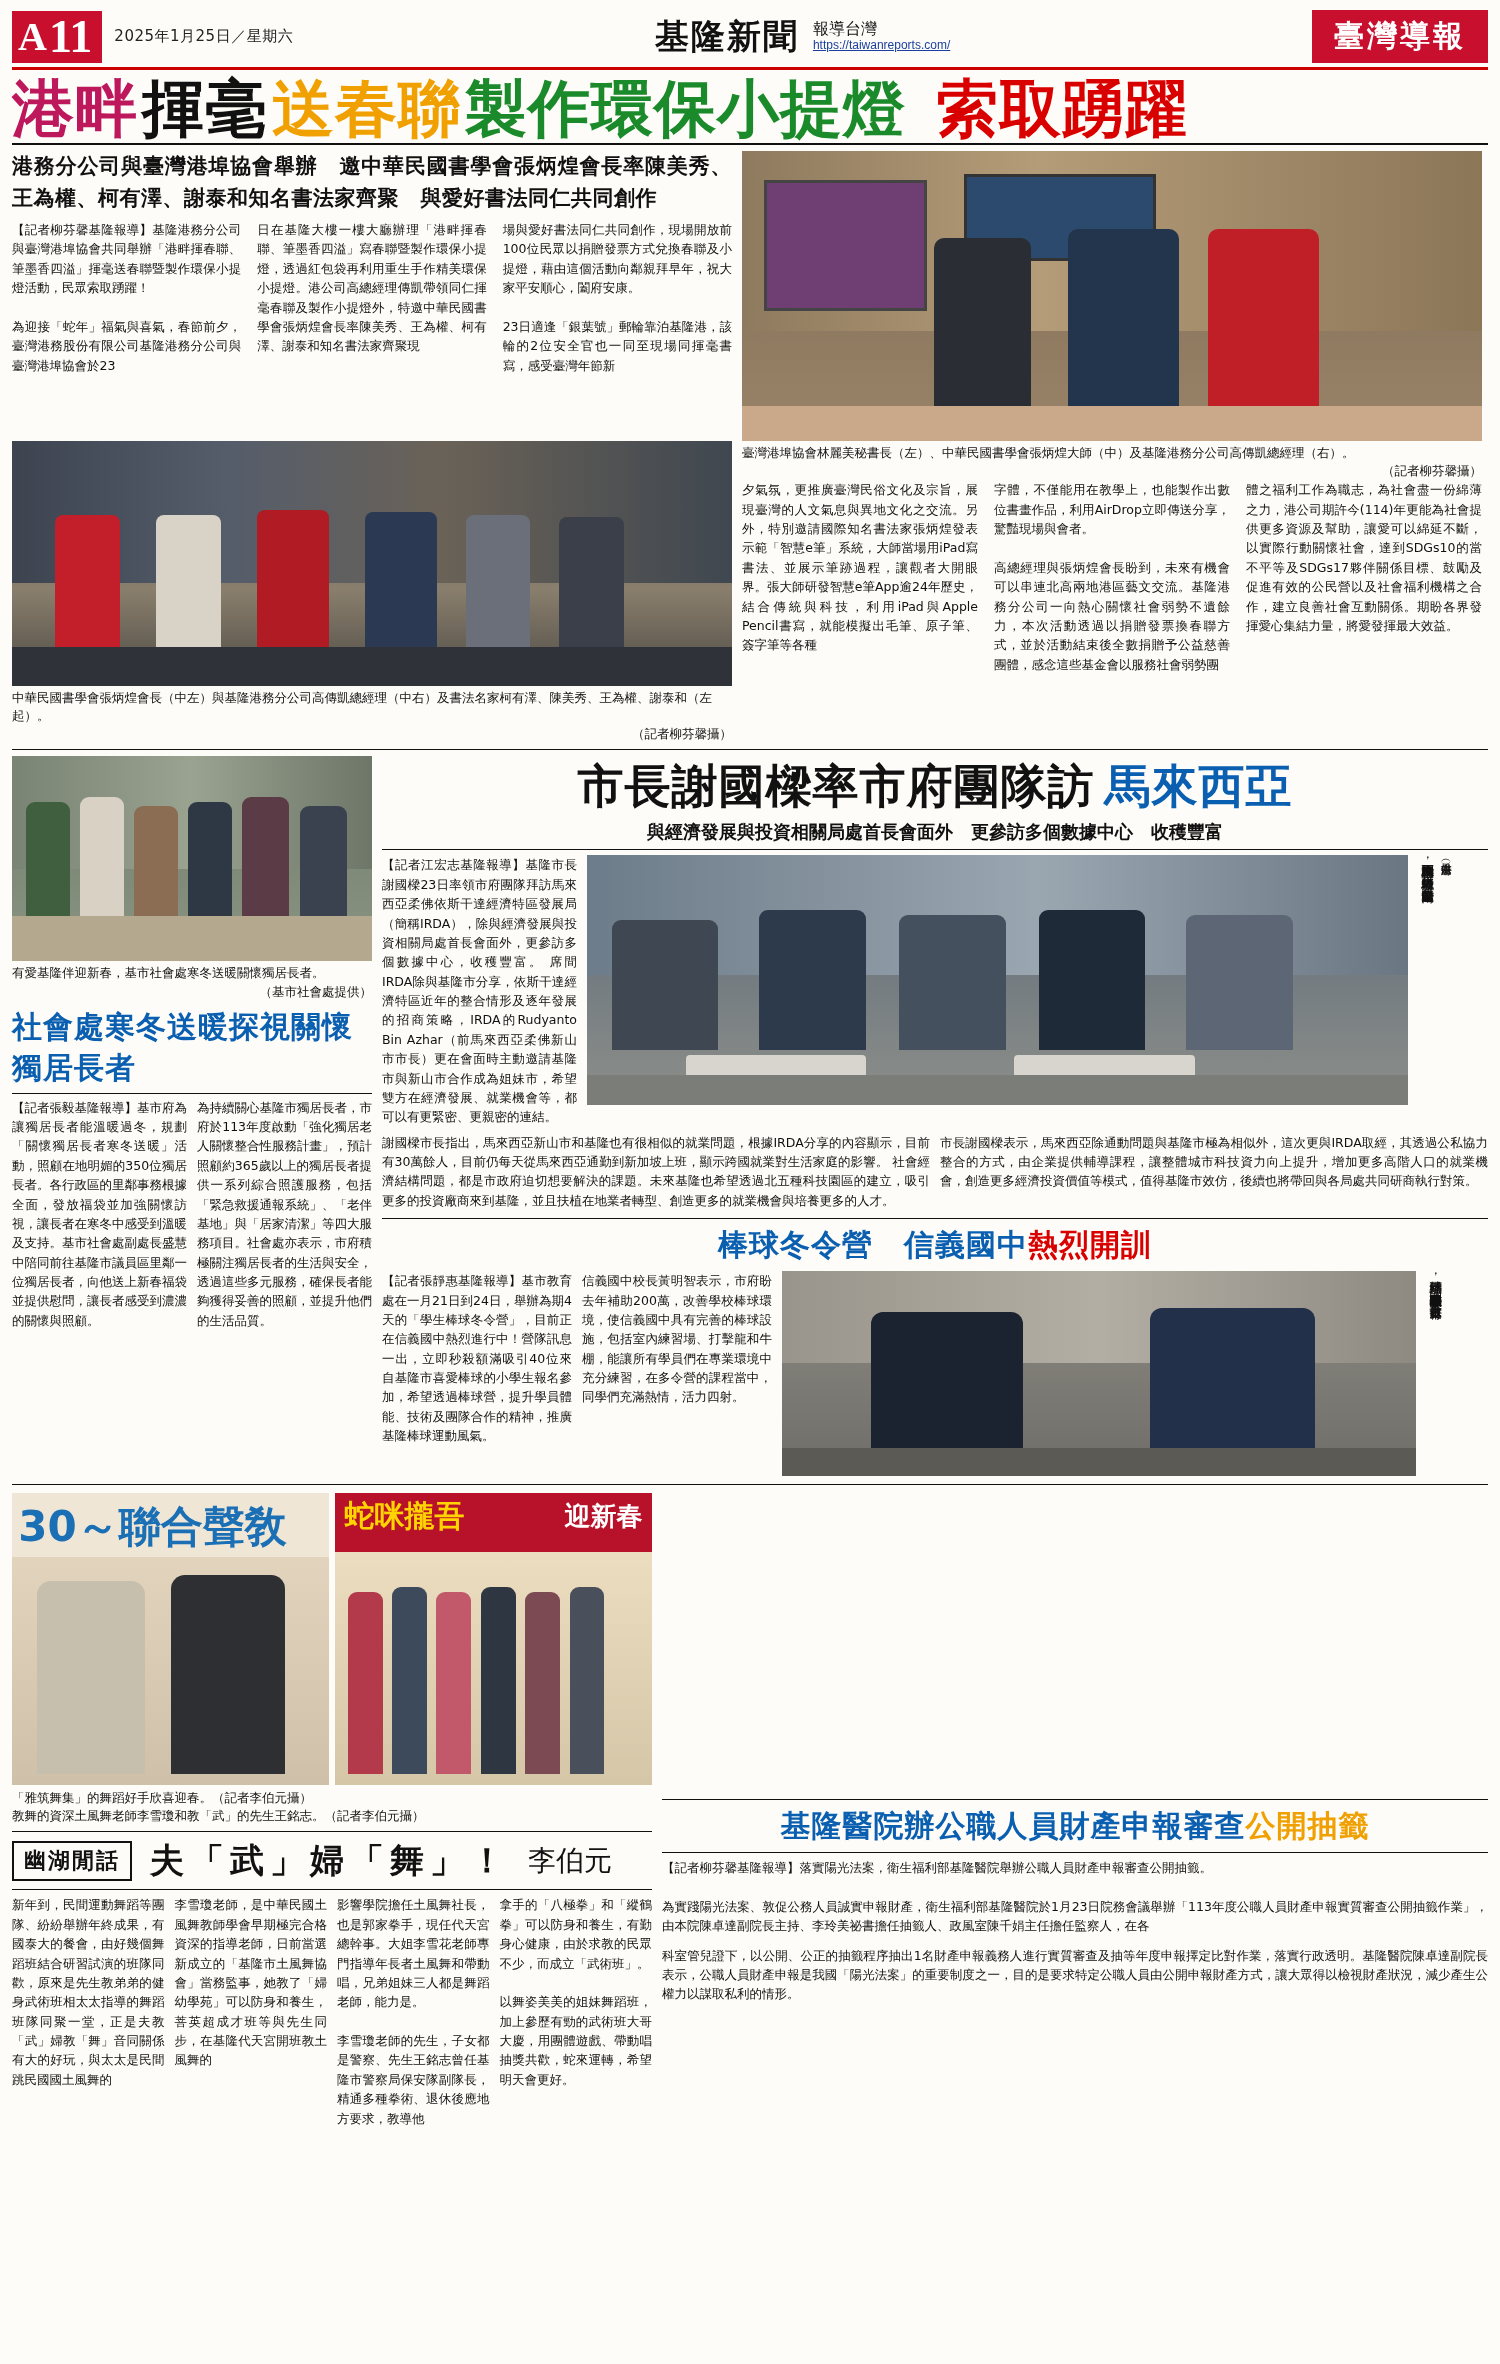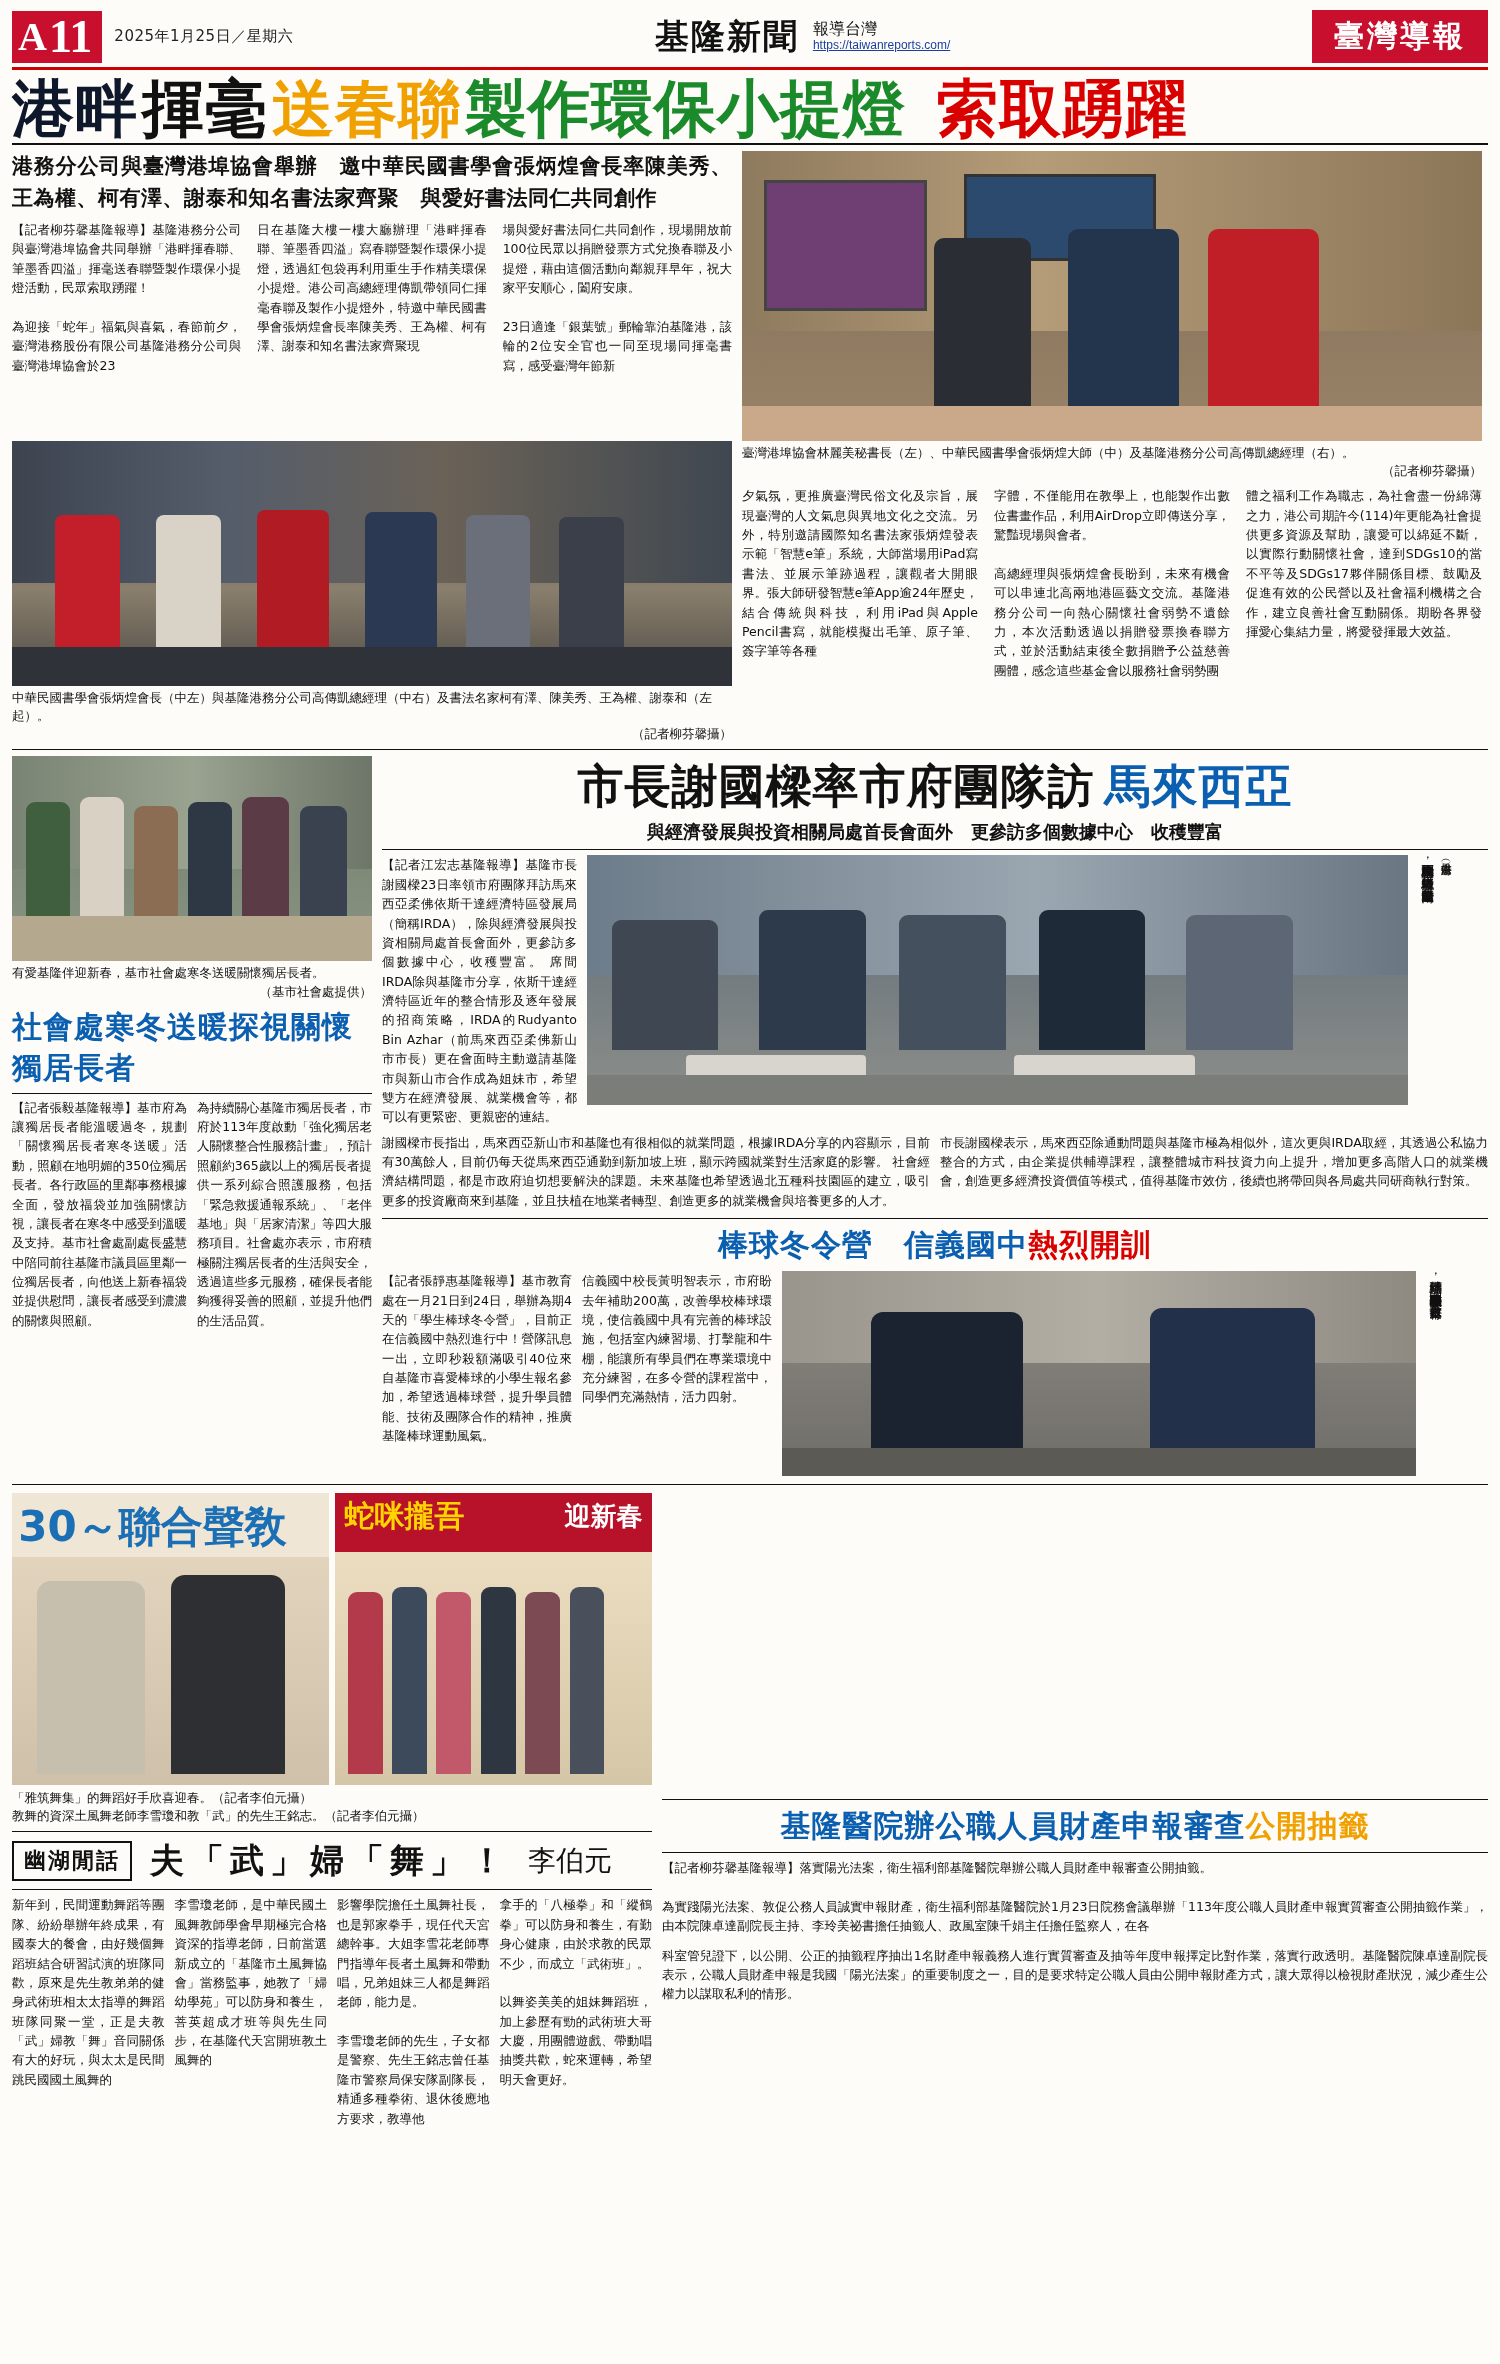--- a/index.html
+++ b/index.html
@@ -23,21 +23,21 @@
   .mast-center { flex:1; display:flex; align-items:center; justify-content:center; gap:14px; }
   .mast-title { font-size:34px; font-weight:bold; letter-spacing:2px; font-family:"DejaVu Sans",sans-serif; }
   .mast-sub { text-align:left; line-height:1.15; }
   .mast-sub .l1 { font-size:16px; }
   .mast-sub .l2 { font-size:12px; color:#1a3fa0; text-decoration:underline; font-family:"Liberation Sans",sans-serif; }
   .mast-brand { background:#c8102e; color:#fff; font-size:30px; font-weight:bold; letter-spacing:3px; padding:6px 22px; }
 
   
   .headline { display:flex; align-items:center; justify-content:flex-start; gap:4px; padding:6px 0 2px 0; border-bottom:2px solid #111; }
   .hl { font-size:62px; font-weight:bold; line-height:1.05; letter-spacing:1px; }
-  .hl-blue { color:#0f172a; }
+  .hl-blue { color:#be185d; }
   .hl-black { color:#111; }
   .hl-orange { color:#f0a000; }
   .hl-green { color:#1a8a2a; }
   .hl-red { color:#d90000; margin-left:26px; }
 
   
   .rule { border-top:1px solid #111; }
   .cap { font-size:12.5px; line-height:1.45; color:#111; }
   .photo { position:relative; overflow:hidden; background:#777; }
 
@@ -136,21 +136,21 @@
         <div style="position:absolute;left:3%;top:10%;width:22%;height:45%;background:#6f3f74;border:3px solid #444;"></div>
         <div style="position:absolute;left:30%;top:8%;width:26%;height:30%;background:#2b4a6e;border:3px solid #333;"></div>
         <div style="position:absolute;left:26%;top:30%;width:13%;height:62%;background:#2a2d33;border-radius:10px 10px 0 0;"></div>
         <div style="position:absolute;left:44%;top:27%;width:15%;height:65%;background:#23344d;border-radius:10px 10px 0 0;"></div>
         <div style="position:absolute;left:63%;top:27%;width:15%;height:65%;background:#c11f28;border-radius:10px 10px 0 0;"></div>
         <div style="position:absolute;left:0;bottom:0;width:100%;height:12%;background:#caa98a;"></div>
       </div>
       <div class="cap" style="margin-top:3px;">臺灣港埠協會林麗美秘書長（左）、中華民國書學會張炳煌大師（中）及基隆港務分公司高傳凱總經理（右）。</div>
       <div class="cap" style="text-align:right;">（記者柳芬馨攝）</div>
 
-      <div class="cols3" style="margin-top:6px;height:255px;overflow:hidden;">
+      <div class="cols3" style="height:255px;overflow:hidden;">
         <div style="white-space:pre-line">夕氣氛，更推廣臺灣民俗文化及宗旨，展現臺灣的人文氣息與異地文化之交流。另外，特別邀請國際知名書法家張炳煌發表示範「智慧e筆」系統，大師當場用iPad寫書法、並展示筆跡過程，讓觀者大開眼界。張大師研發智慧e筆App逾24年歷史，結合傳統與科技，利用iPad與Apple Pencil書寫，就能模擬出毛筆、原子筆、簽字筆等各種</div>
         <div style="white-space:pre-line">字體，不僅能用在教學上，也能製作出數位書畫作品，利用AirDrop立即傳送分享，驚豔現場與會者。
 
 高總經理與張炳煌會長盼到，未來有機會可以串連北高兩地港區藝文交流。基隆港務分公司一向熱心關懷社會弱勢不遺餘力，本次活動透過以捐贈發票換春聯方式，並於活動結束後全數捐贈予公益慈善團體，感念這些基金會以服務社會弱勢團</div>
         <div style="white-space:pre-line">體之福利工作為職志，為社會盡一份綿薄之力，港公司期許今(114)年更能為社會提供更多資源及幫助，讓愛可以綿延不斷，以實際行動關懷社會，達到SDGs10的當不平等及SDGs17夥伴關係目標、鼓勵及促進有效的公民營以及社會福利機構之合作，建立良善社會互動關係。期盼各界發揮愛心集結力量，將愛發揮最大效益。</div>
       </div>
     </div>
   </div>
 
   <div class="rule" style="margin:6px 0;"></div>

